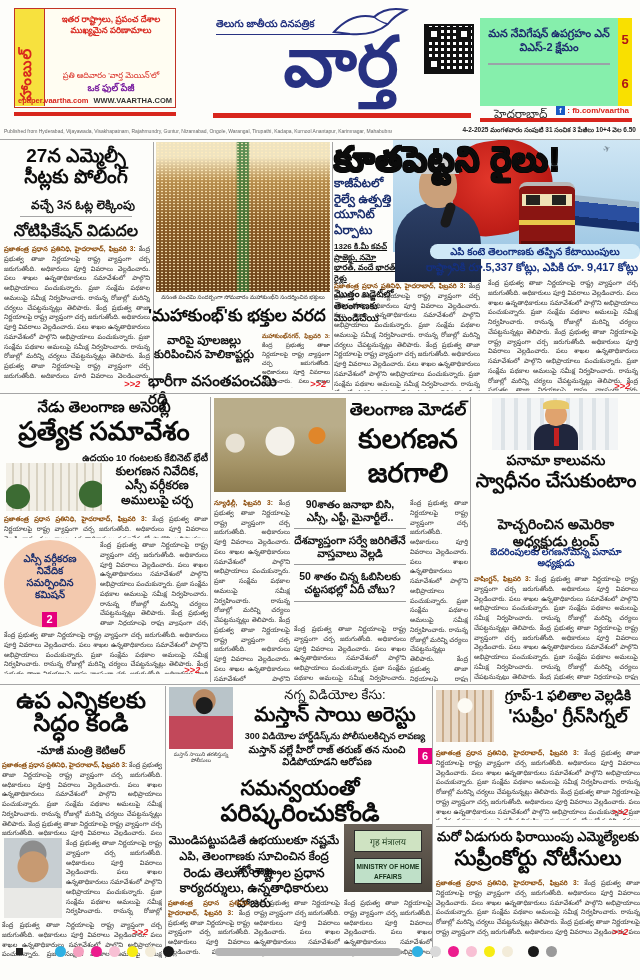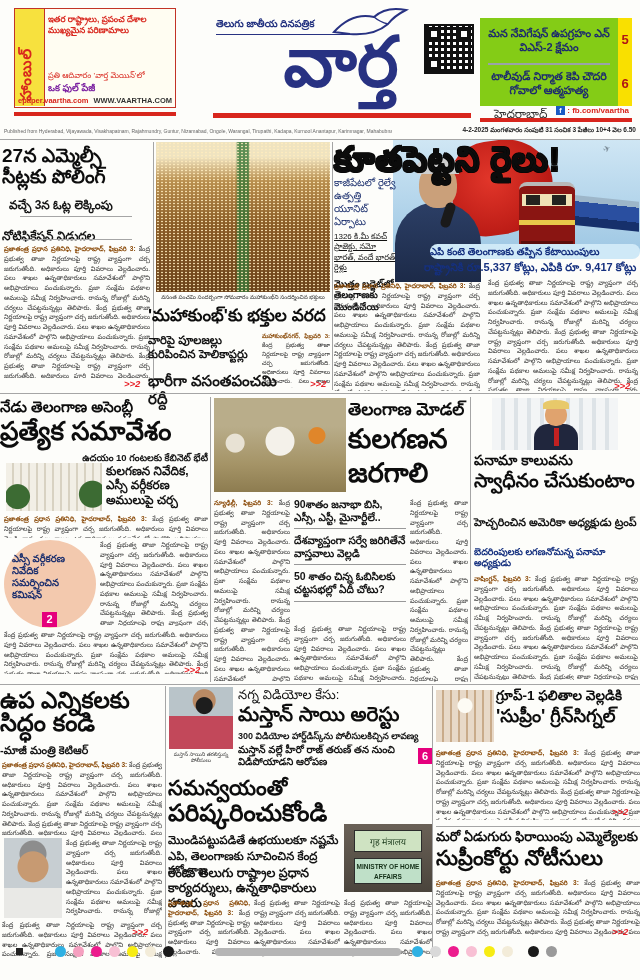--- a/index.html
+++ b/index.html
@@ -1,20 +1,20 @@
 <!DOCTYPE html>
 <html><head>
 <meta charset="utf-8">
 <style>
 *{box-sizing:border-box;margin:0;padding:0}
 html,body{width:640px;height:980px}
 body{position:relative;background:#fdfdfa;font-family:"Liberation Sans","DejaVu Sans",sans-serif;color:#111;overflow:hidden}
 .a{position:absolute}
 .b{font-weight:700}
-.c{}
+.c{text-align:center}
 .nav{color:#21307f}
 .red{color:#d8261d}
 .hd{font-weight:700;color:#0d0d0d;line-height:1.12}
 .bt{font-size:6.5px;line-height:1.5;text-align:justify;color:#2b2b2b;overflow:hidden}
 .dl{font-weight:700;color:#8a4a08}
 .jump{color:#e8232a;font-weight:700;font-style:italic;font-size:9.5px}
 .hl{background:#a5a5a5}
 .vl{background:#a5a5a5}
 .ph{overflow:hidden;background:#ccc}
 .cap{font-size:5.8px;color:#333;text-align:center;line-height:1.2;overflow:hidden}
@@ -47,44 +47,43 @@
 </svg>
 <div class="a b nav" style="left:210px;top:24px;width:262px;font-size:70px;line-height:1.1;text-align:center;color:#283282">వార్త</div>
 <div class="a" style="left:213px;top:113px;width:258px;height:5px;background:#d8261d"></div>
 
 <div class="a" style="left:424px;top:24px;width:50px;height:50px;border:2px solid #111;background:repeating-linear-gradient(90deg,#111 0 3px,transparent 3px 6px),repeating-linear-gradient(0deg,#111 0 3px,#fff 3px 6px)">
   <div class="a" style="left:2px;top:2px;width:12px;height:12px;background:#fff;border:3px solid #111"></div>
   <div class="a" style="right:2px;top:2px;width:12px;height:12px;background:#fff;border:3px solid #111"></div>
   <div class="a" style="left:2px;bottom:2px;width:12px;height:12px;background:#fff;border:3px solid #111"></div>
 </div>
 
-<div class="a" style="left:480px;top:18px;width:152px;height:88px;background:#84cc16">
+<div class="a" style="left:480px;top:18px;width:152px;height:88px;background:#86efac">
   <div class="a" style="right:0;top:0;width:14px;height:88px;background:#f9e000"></div>
   <div class="a teaser" style="left:5px;top:9px;width:128px">మన నేవిగేషన్ ఉపగ్రహం ఎన్ విఎస్-2 క్షేమం</div>
   <div class="a pagenum" style="right:0;top:14px;width:14px">5</div>
   <div class="a" style="left:8px;top:45px;width:122px;height:2px;background:#9aa3a8"></div>
-  <div class="a teaser" style="left:5px;top:52px;width:128px">టాలీవుడ్ నిర్మాత కెపి చౌదరి గోవాలో ఆత్మహత్య</div>
   <div class="a pagenum" style="right:0;top:58px;width:14px">6</div>
 </div>
 <div class="a" style="left:494px;top:107px;font-size:12px;color:#333">హైదరాబాద్</div>
 <div class="a" style="left:556px;top:106px;font-size:8px">
   <span class="badge" style="background:#1b5bc4;display:inline-block;width:9px;height:9px;font-size:7px;line-height:9px">f</span>
   <span class="red b">:</span>
   <span class="red b">fb.com/vaartha</span>
 </div>
 <div class="a" style="left:480px;top:118px;width:152px;height:4px;background:#d8261d"></div>
 
 <div class="a" style="left:4px;top:128px;width:388px;font-size:5px;color:#666;white-space:nowrap;overflow:hidden">Published from Hyderabad, Vijayawada, Visakhapatnam, Rajahmundry, Guntur, Nizamabad, Ongole, Warangal, Tirupathi, Kadapa, Kurnool Anantapur, Karimnagar, Mahabubnagar, Khammam, Nellore, Nalgonda, Tadepalligudem, Srikakulam</div>
 <div class="a b" style="left:396px;top:126px;width:240px;font-size:6.5px;color:#222;text-align:right">4-2-2025 మంగళవారం సంపుటి 31 సంచిక 3 పేజీలు 10+4 వెల 6.50</div>
 <div class="a hl" style="left:0;top:139px;width:640px;height:1px"></div>
 
 <div class="a hd c" style="left:2px;top:145px;width:148px;font-size:19px">27న ఎమ్మెల్సీ సీట్లకు పోలింగ్</div>
 <div class="a subhead c" style="left:9px;top:198px;width:148px;font-size:12px">వచ్చే 3న ఓట్ల లెక్కింపు</div>
 <div class="a hl" style="left:20px;top:216px;width:112px;height:1px"></div>
-<div class="a subhead c" style="left:2px;top:229px;width:148px;font-size:12px">నోటిఫికేషన్ విడుదల</div>
+<div class="a subhead c" style="left:2px;top:221px;width:148px;font-size:16px">నోటిఫికేషన్ విడుదల</div>
 <div class="a hl" style="left:20px;top:239px;width:112px;height:1px"></div>
 <div class="a bt" style="left:4px;top:244px;width:146px;height:134px">
   <span class="dl">ప్రజాతంత్ర ప్రధాన ప్రతినిధి, హైదరాబాద్, ఫిబ్రవరి 3:</span>
   <span>కేంద్ర ప్రభుత్వ తాజా నిర్ణయాలపై రాష్ట్ర వ్యాప్తంగా చర్చ జరుగుతోంది. అధికారులు పూర్తి వివరాలు వెల్లడించారు. పలు శాఖల ఉన్నతాధికారులు సమావేశంలో పాల్గొని అభిప్రాయాలు పంచుకున్నారు. ప్రజా సంక్షేమ పథకాల అమలుపై సమీక్ష నిర్వహించారు. రానున్న రోజుల్లో మరిన్ని చర్యలు చేపట్టనున్నట్లు తెలిపారు. కేంద్ర ప్రభుత్వ తాజా నిర్ణయాలపై రాష్ట్ర వ్యాప్తంగా చర్చ జరుగుతోంది. అధికారులు పూర్తి వివరాలు వెల్లడించారు. పలు శాఖల ఉన్నతాధికారులు సమావేశంలో పాల్గొని అభిప్రాయాలు పంచుకున్నారు. ప్రజా సంక్షేమ పథకాల అమలుపై సమీక్ష నిర్వహించారు. రానున్న రోజుల్లో మరిన్ని చర్యలు చేపట్టనున్నట్లు తెలిపారు. కేంద్ర ప్రభుత్వ తాజా నిర్ణయాలపై రాష్ట్ర వ్యాప్తంగా చర్చ జరుగుతోంది. అధికారులు పూర్తి వివరాలు వెల్లడించారు. పలు శాఖల ఉన్నతాధికారులు సమావేశంలో పాల్గొని అభిప్రాయాలు పంచుకున్నారు. ప్రజా సంక్షేమ పథకాల అమలుపై సమీక్ష నిర్వహించారు. రానున్న రోజుల్లో మరిన్ని చర్యలు చేపట్టనున్నట్లు తెలిపారు. కేంద్ర ప్రభుత్వ తాజా నిర్ణయాలపై రాష్ట్ర వ్యాప్తంగా చర్చ జరుగుతోంది. అధికారులు పూర్తి వివరాలు వెల్లడించారు. పలు శాఖల ఉన్నతాధికారులు సమావేశంలో పాల్గొని అభిప్రాయాలు పంచుకున్నారు. ప్రజా సంక్షేమ పథకాల అమలుపై సమీక్ష నిర్వహించారు. రానున్న రోజుల్లో మరిన్ని చర్యలు చేపట్టనున్నట్లు తెలిపారు. </span>
 </div>
 <span class="a jump" style="left:124px;top:378px">&gt;&gt;2</span>
 
 <div class="a vl" style="left:153px;top:142px;width:1px;height:248px"></div>
 
 <div class="a ph" style="left:156px;top:142px;width:174px;height:150px;background:
@@ -121,22 +120,22 @@
   <div class="a" style="left:52px;top:10px;width:104px;height:132px">
     <div class="a" style="left:10px;top:52px;width:86px;height:80px;background:linear-gradient(180deg,#2c3f66,#1c2a48);border-radius:42px 42px 0 0"></div>
     <div class="a" style="left:34px;top:14px;width:38px;height:44px;background:#caa07a;border-radius:46%"></div>
     <div class="a" style="left:32px;top:8px;width:42px;height:16px;background:#cfcfcf;border-radius:50% 50% 0 0"></div>
     <div class="a" style="left:58px;top:52px;width:10px;height:26px;background:#1a1a1a;border-radius:5px;transform:rotate(18deg)"></div>
   </div>
 </div>
 <div class="a hd outline" style="left:334px;top:140px;width:306px;font-size:34px;letter-spacing:1px">కూతపెట్టని రైలు!</div>
 
 <div class="a" style="left:334px;top:176px;width:62px;height:102px">
-  <div style="font-size:10px;font-weight:400;color:#1b2f6e;line-height:1.3;margin-bottom:4px">కాజీపేటలో రైల్వే ఉత్పత్తి యూనిట్ ఏర్పాటు</div>
-  <div style="font-size:8px;font-weight:400;color:#111;line-height:1.3;margin-bottom:4px;text-decoration:underline">1326 కి.మీ కవచ్ ప్రాజెక్టు, నమో భారత్, వందే భారత్ రైళ్లు</div>
+  <div style="font-size:12px;font-weight:700;color:#1b2f6e;line-height:1.3;margin-bottom:4px">కాజీపేటలో రైల్వే ఉత్పత్తి యూనిట్ ఏర్పాటు</div>
+  <div style="font-size:8px;font-weight:700;color:#111;line-height:1.3;margin-bottom:4px;text-decoration:underline">1326 కి.మీ కవచ్ ప్రాజెక్టు, నమో భారత్, వందే భారత్ రైళ్లు</div>
   <div style="font-size:9.5px;font-weight:700;color:#111;line-height:1.25">మొత్తం బడ్జెట్‌లో తెలంగాణకు మొండిచేయి</div>
 </div>
 
 <div class="a c" style="left:430px;top:244px;width:210px;height:15px;background:#cfe9f7;border-radius:8px;font-size:10px;font-weight:700;color:#15307f;line-height:15px">ఎపి కంటె తెలంగాణకు తప్పిన కేటాయింపులు</div>
 <div class="a c b" style="left:424px;top:261px;width:216px;font-size:11px;color:#15307f">రాష్ట్రానికి రూ.5,337 కోట్లు, ఎపికి రూ. 9,417 కోట్లు</div>
 
 <div class="a bt" style="left:334px;top:281px;width:146px;height:110px">
   <span class="dl">ప్రజాతంత్ర ప్రధాన ప్రతినిధి, హైదరాబాద్, ఫిబ్రవరి 3:</span>
   <span>కేంద్ర ప్రభుత్వ తాజా నిర్ణయాలపై రాష్ట్ర వ్యాప్తంగా చర్చ జరుగుతోంది. అధికారులు పూర్తి వివరాలు వెల్లడించారు. పలు శాఖల ఉన్నతాధికారులు సమావేశంలో పాల్గొని అభిప్రాయాలు పంచుకున్నారు. ప్రజా సంక్షేమ పథకాల అమలుపై సమీక్ష నిర్వహించారు. రానున్న రోజుల్లో మరిన్ని చర్యలు చేపట్టనున్నట్లు తెలిపారు. కేంద్ర ప్రభుత్వ తాజా నిర్ణయాలపై రాష్ట్ర వ్యాప్తంగా చర్చ జరుగుతోంది. అధికారులు పూర్తి వివరాలు వెల్లడించారు. పలు శాఖల ఉన్నతాధికారులు సమావేశంలో పాల్గొని అభిప్రాయాలు పంచుకున్నారు. ప్రజా సంక్షేమ పథకాల అమలుపై సమీక్ష నిర్వహించారు. రానున్న రోజుల్లో మరిన్ని చర్యలు చేపట్టనున్నట్లు తెలిపారు. కేంద్ర ప్రభుత్వ తాజా నిర్ణయాలపై రాష్ట్ర వ్యాప్తంగా చర్చ జరుగుతోంది. అధికారులు పూర్తి వివరాలు వెల్లడించారు. పలు శాఖల ఉన్నతాధికారులు సమావేశంలో పాల్గొని అభిప్రాయాలు పంచుకున్నారు. ప్రజా సంక్షేమ పథకాల అమలుపై సమీక్ష నిర్వహించారు. రానున్న రోజుల్లో మరిన్ని చర్యలు చేపట్టనున్నట్లు తెలిపారు. </span>
 </div>
@@ -202,21 +201,21 @@
 <div class="a vl" style="left:470px;top:397px;width:1px;height:285px"></div>
 
 <div class="a ph" style="left:492px;top:398px;width:126px;height:52px;background:repeating-linear-gradient(90deg,#f3f5f6 0 9px,#dde3e7 9px 13px)">
   <div class="a" style="left:42px;top:26px;width:44px;height:26px;background:#20263d;border-radius:14px 14px 0 0"></div>
   <div class="a" style="left:53px;top:6px;width:22px;height:22px;background:#e0a36e;border-radius:46%"></div>
   <div class="a" style="left:51px;top:2px;width:26px;height:9px;background:#e8c96a;border-radius:50% 50% 0 0"></div>
   <div class="a" style="left:62px;top:30px;width:5px;height:18px;background:#c32121"></div>
 </div>
 <div class="a hd c" style="left:474px;top:453px;width:164px;font-size:14px">పనామా కాలువను</div>
 <div class="a hd c" style="left:474px;top:470px;width:164px;font-size:19px;line-height:1.15">స్వాధీనం చేసుకుంటాం</div>
-<div class="a subhead c" style="left:474px;top:516px;width:164px;font-size:11px">హెచ్చరించిన అమెరికా అధ్యక్షుడు ట్రంప్</div>
+<div class="a subhead c" style="left:474px;top:516px;width:164px;font-size:14px">హెచ్చరించిన అమెరికా అధ్యక్షుడు ట్రంప్</div>
 <div class="a subhead c" style="left:474px;top:546px;width:164px;font-size:9.5px;color:#15307f">బెదరింపులకు లగణనోమన్న పనామా అధ్యక్షుడు</div>
 <div class="a bt" style="left:474px;top:574px;width:164px;height:106px">
   <span class="dl">వాషింగ్టన్, ఫిబ్రవరి 3:</span>
   <span>కేంద్ర ప్రభుత్వ తాజా నిర్ణయాలపై రాష్ట్ర వ్యాప్తంగా చర్చ జరుగుతోంది. అధికారులు పూర్తి వివరాలు వెల్లడించారు. పలు శాఖల ఉన్నతాధికారులు సమావేశంలో పాల్గొని అభిప్రాయాలు పంచుకున్నారు. ప్రజా సంక్షేమ పథకాల అమలుపై సమీక్ష నిర్వహించారు. రానున్న రోజుల్లో మరిన్ని చర్యలు చేపట్టనున్నట్లు తెలిపారు. కేంద్ర ప్రభుత్వ తాజా నిర్ణయాలపై రాష్ట్ర వ్యాప్తంగా చర్చ జరుగుతోంది. అధికారులు పూర్తి వివరాలు వెల్లడించారు. పలు శాఖల ఉన్నతాధికారులు సమావేశంలో పాల్గొని అభిప్రాయాలు పంచుకున్నారు. ప్రజా సంక్షేమ పథకాల అమలుపై సమీక్ష నిర్వహించారు. రానున్న రోజుల్లో మరిన్ని చర్యలు చేపట్టనున్నట్లు తెలిపారు. కేంద్ర ప్రభుత్వ తాజా నిర్ణయాలపై రాష్ట్ర వ్యాప్తంగా చర్చ జరుగుతోంది. అధికారులు పూర్తి వివరాలు వెల్లడించారు. పలు శాఖల ఉన్నతాధికారులు సమావేశంలో పాల్గొని అభిప్రాయాలు పంచుకున్నారు. ప్రజా సంక్షేమ పథకాల అమలుపై సమీక్ష నిర్వహించారు. రానున్న రోజుల్లో మరిన్ని చర్యలు చేపట్టనున్నట్లు తెలిపారు. </span>
 </div>
 
 <div class="a hl" style="left:0;top:684px;width:640px;height:1px"></div>
 
 <div class="a hd c" style="left:0;top:688px;width:162px;font-size:23px">ఉప ఎన్నికలకు</div>
 <div class="a hd c" style="left:0;top:710px;width:162px;font-size:24px">సిద్ధం కండి</div>

